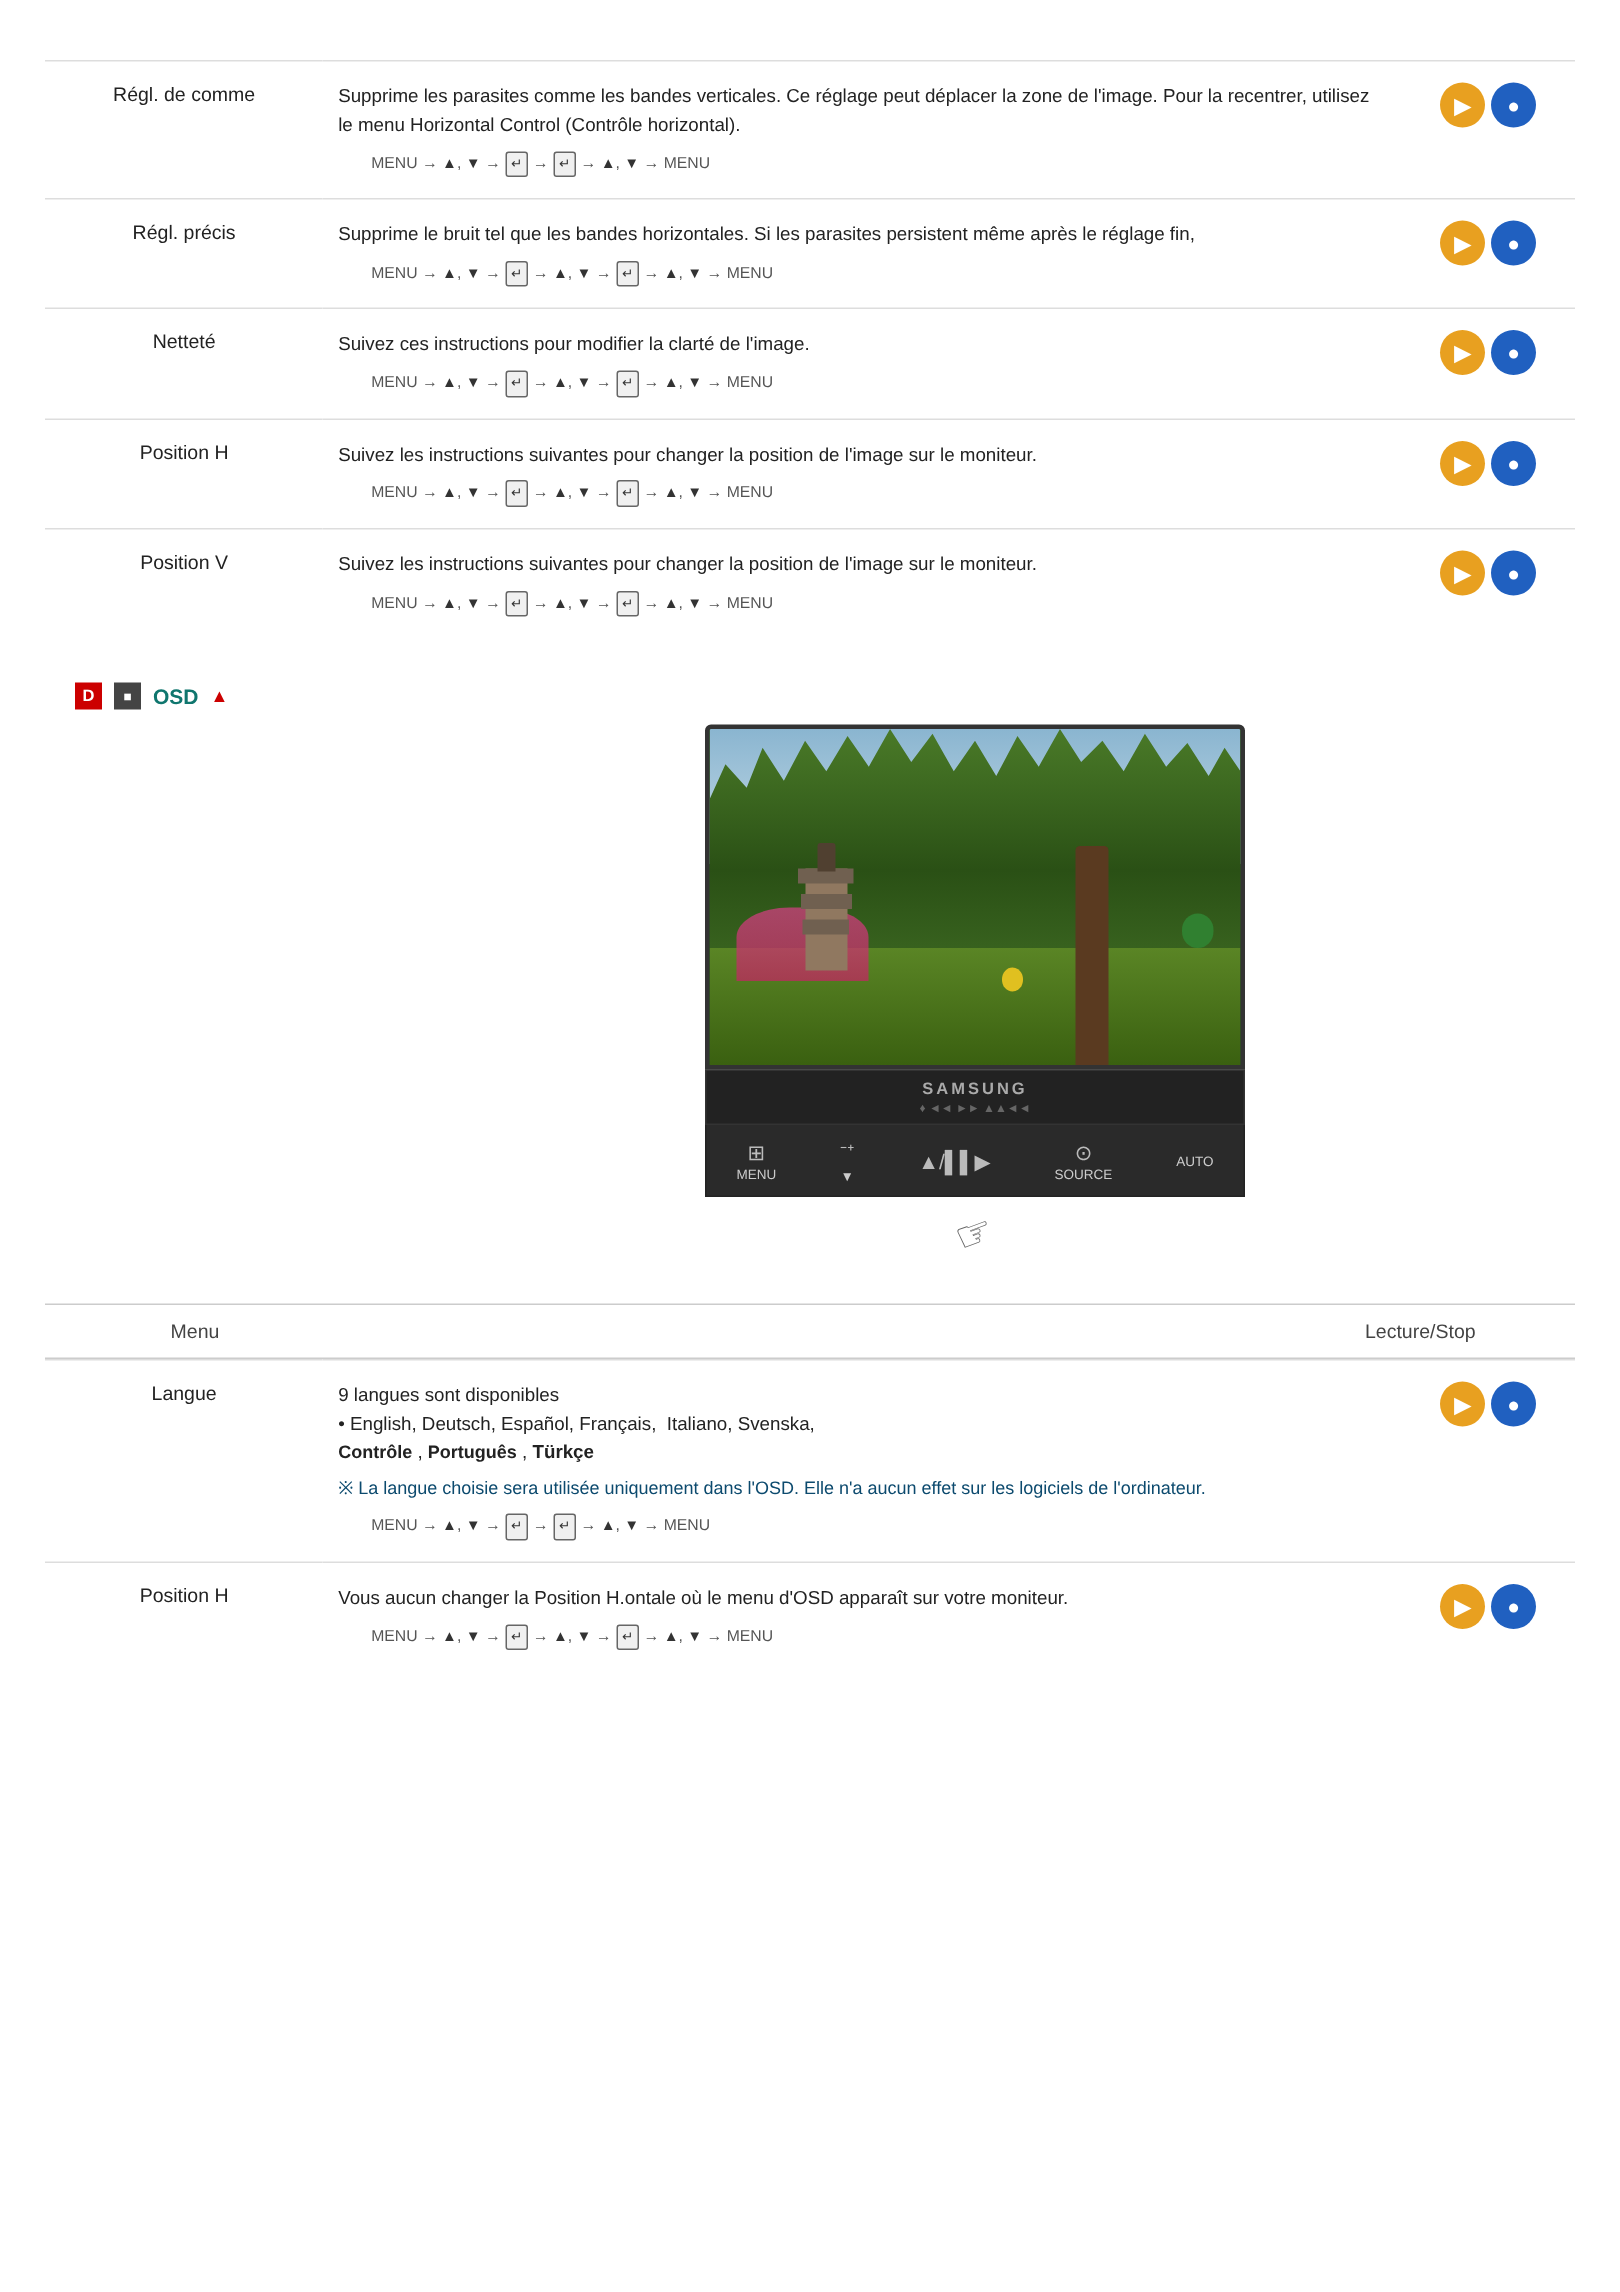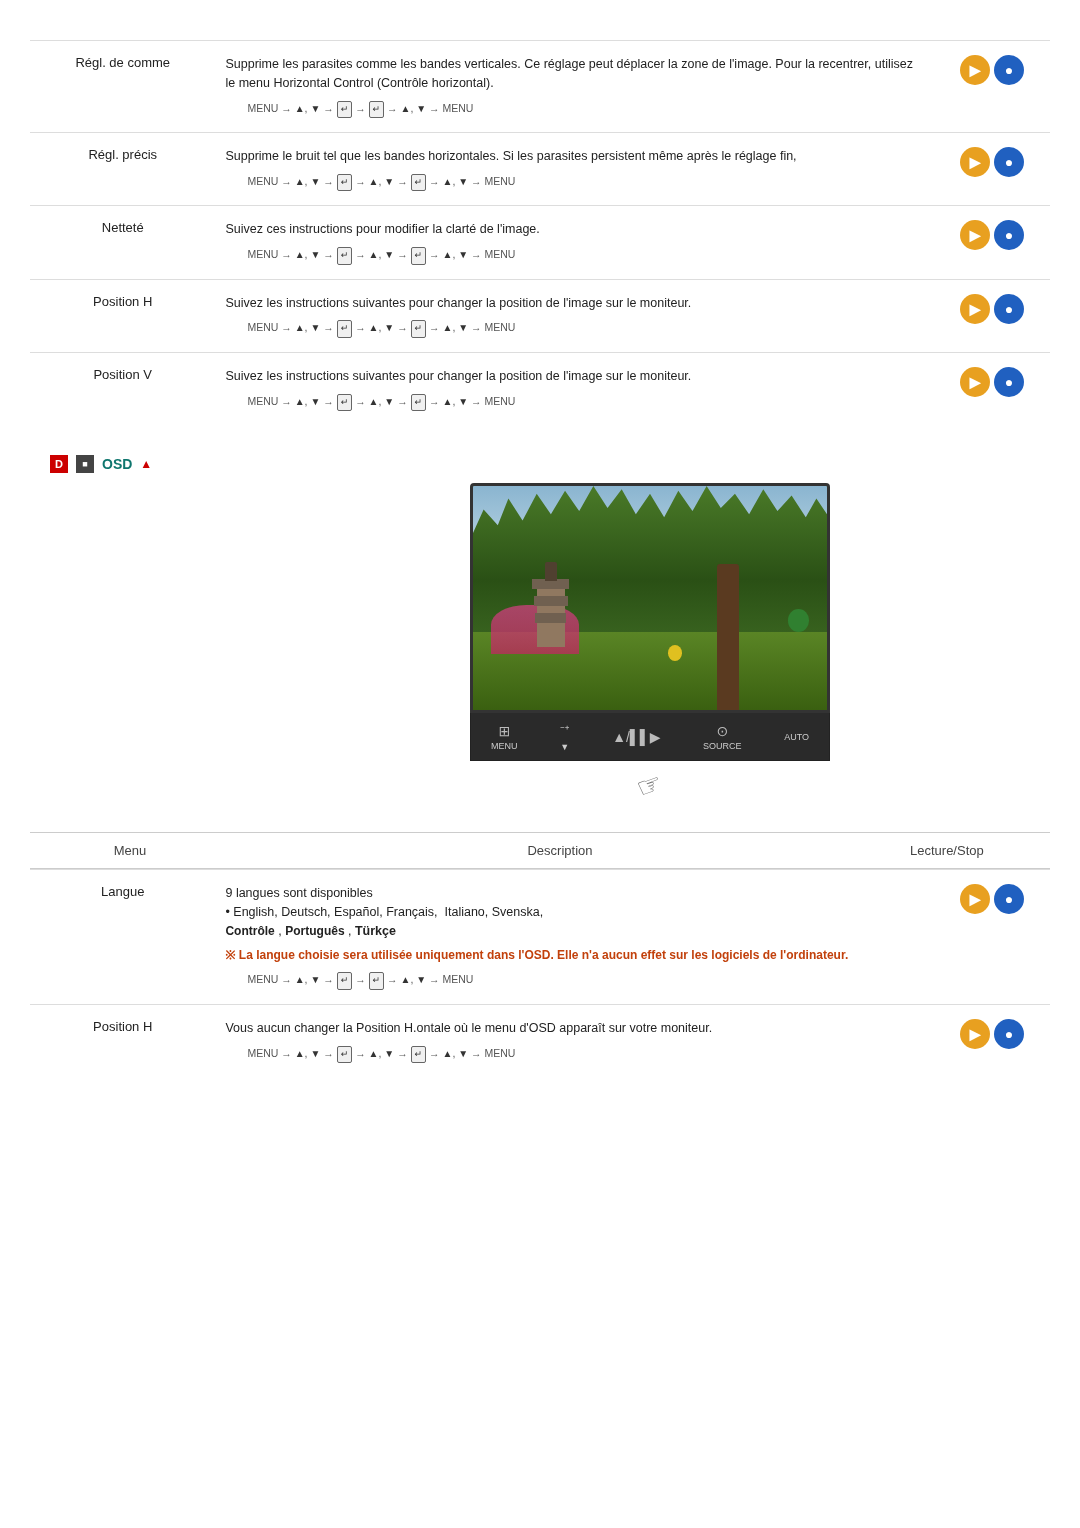--- a/index.html
+++ b/index.html
@@ -260,23 +260,22 @@
       padding: 10px 20px;
       font-size: 13px;
       font-weight: normal;
       color: #444;
       border-top: 1px solid #ccc;
       border-bottom: 1px solid #ccc;
       margin-top: 30px;
     }
 
     .note-red {
-      color: #c2410c;
+      color: #0c4a6e;
       font-size: 12px;
-      font-weight: bold;
     }
 
     .lang-special {
       font-weight: bold;
       font-size: 12px;
     }
   </style>
 </head>
 <body>
 
@@ -381,20 +380,24 @@
         </div>
 
         <div style="position:absolute;bottom:0;right:25%;width:6%;height:65%;background:#5a3a20;border-radius:3px 3px 0 0;"></div>
 
         <div style="position:absolute;bottom:35%;right:5%;width:6%;height:10%;background:#308030;border-radius:50%;"></div>
 
         <div style="position:absolute;bottom:22%;left:55%;width:4%;height:7%;background:#e0c020;border-radius:50%;"></div>
       </div>
     </div>
 
+    <div class="monitor-brand-bar">
+      <div class="monitor-brand">SAMSUNG</div>
+      <div class="monitor-brand-sub">♦ ◄◄ ►► ▲▲◄◄</div>
+    </div>
 
     <div class="monitor-controls-bar">
       <div class="ctrl-item">
         <span class="ctrl-icon">⊞</span>
         <span>MENU</span>
       </div>
       <div class="ctrl-item">
         <span class="ctrl-icon">⁻⁺</span>
         <span>▼</span>
       </div>
@@ -413,21 +416,20 @@
     <div class="hand-icon-area">
       <span class="hand-emoji">☞</span>
     </div>
   </div>
 </div>
 
 <div style="margin-top:20px;">
 
   <div class="bottom-table-header">
     <span style="width:160px;text-align:center;">Menu</span>
-    <span style="flex:1;text-align:center;">Description</span>
     <span style="width:120px;">Lecture/Stop</span>
   </div>
 
   <table class="section-table">
     <tbody>
         <tr class="row-separator">
       <td class="label-col">Langue</td>
       <td class="desc-col">
         <p>9 langues sont disponibles</p>
         <p>• English, Deutsch, Español, Français,&nbsp; Italiano, Svenska,<br>

